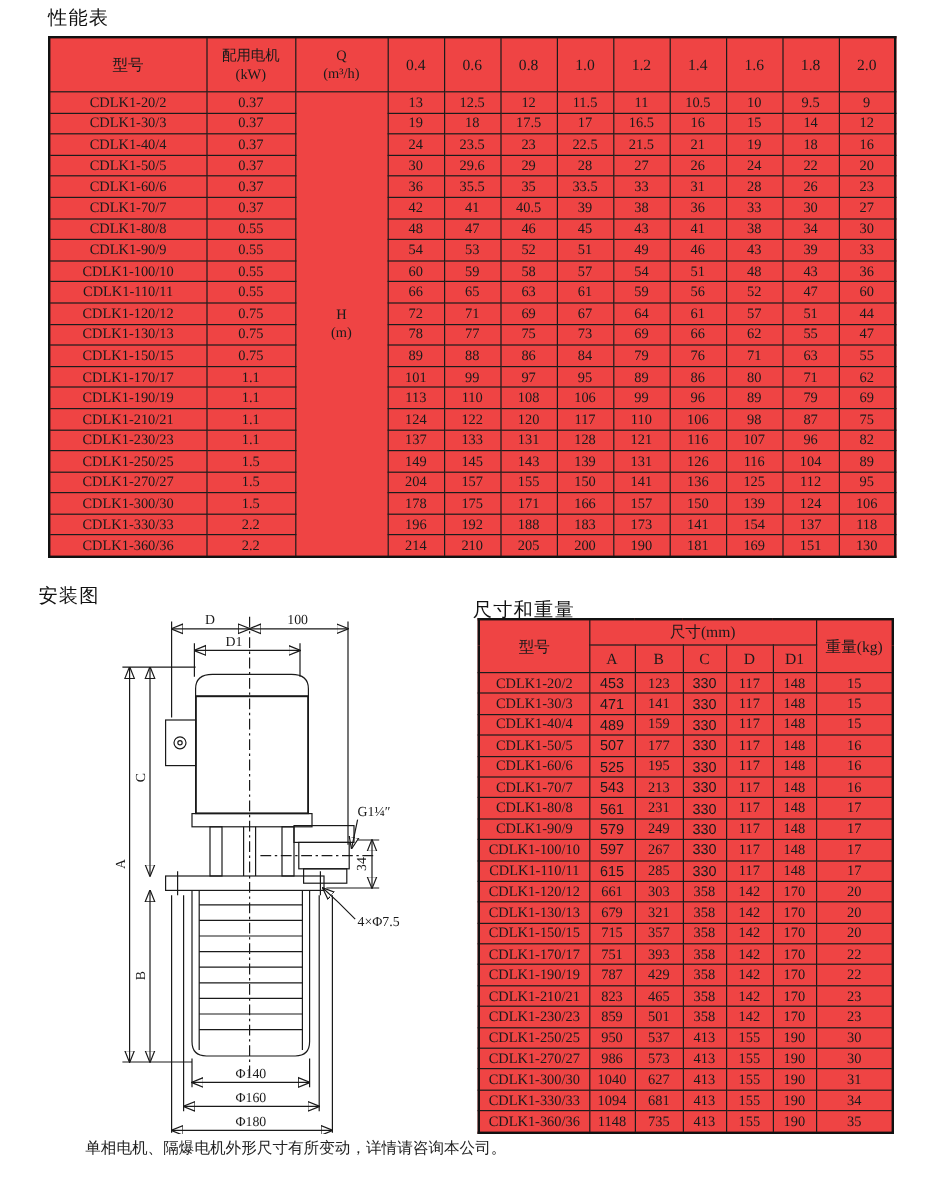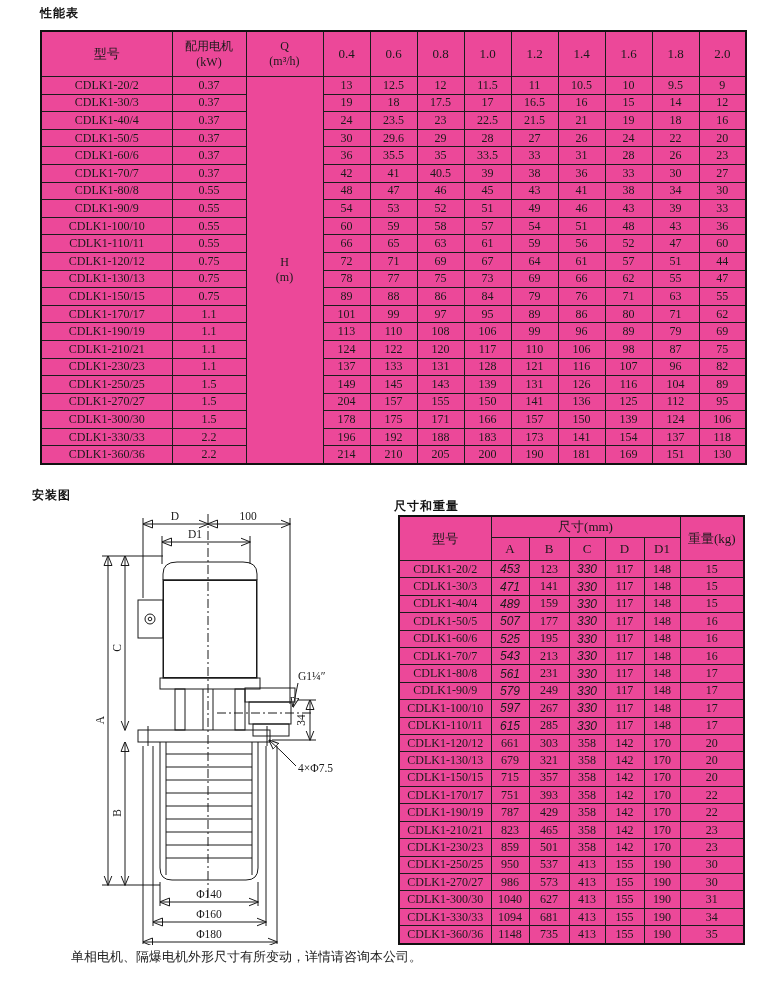--- a/index.html
+++ b/index.html
@@ -2,41 +2,41 @@
 <html><head>
 <meta charset="utf-8">
 <style>
   html,body{margin:0;padding:0;}
   body{
     width:780px;height:993px;position:relative;background:#ffffff;
     font-family:"Liberation Serif", serif;color:#1a1a1a;overflow:hidden;
   }
   .sec-title{
     position:absolute;font-family:"Liberation Sans", sans-serif;
-    font-weight:bold;font-size:12px;letter-spacing:1px;color:#111;
+    font-weight:normal;font-size:16px;letter-spacing:1px;color:#111;
   }
   #perf-title{left:40px;top:5px;}
   #install-title{left:32px;top:487px;}
   #dims-title{left:394px;top:498px;}
   #footnote{
     position:absolute;left:30px;top:948px;font-size:13px;color:#222;margin-left:41px;
   }
-  table{border-collapse:collapse;table-layout:fixed;position:absolute;background:#ec4899;padding-left:28px;}
+  table{border-collapse:collapse;table-layout:fixed;position:absolute;background:#ef4444;padding-left:28px;}
   td,th{border:1px solid #1c1c1c;text-align:center;vertical-align:middle;
         padding:0;font-weight:normal;overflow:hidden;white-space:nowrap;}
   #perf-table{left:40px;top:30px;width:706px;border:2px solid #111;}
   #perf-table th{height:44px;font-size:13px;}
   #perf-table td{height:16.6px;font-size:12px;}
   #perf-table .hdr-sub{font-size:12px;}
   #dims-table{left:398px;top:515px;width:345px;border:2px solid #111;}
   #dims-table th{font-size:13px;}
   #dims-table tr.hr1 th{height:20px;}
   #dims-table tr.hr2 th{height:22px;}
   #dims-table td{height:16.4px;font-size:12px;}
-  td.alt{font-family:"Liberation Sans", sans-serif;font-size:12.5px;font-style:italic;}
+  td.alt{font-family:"Liberation Sans", sans-serif;font-size:12.5px;}
   td.h-cell{font-size:13px;}
   #diagram{position:absolute;left:52px;top:508px;}
   #diagram line,#diagram path,#diagram rect,#diagram polyline,#diagram circle{
     stroke:#1a1a1a;stroke-width:1;fill:none;}
   #diagram text{stroke:none;fill:#1a1a1a;font-family:"Liberation Serif", serif;font-size:11.5px;}
   .cl{stroke-dasharray:9 3 2 3;}
   .thin{stroke-width:0.8;}
 </style>
 </head>
 <body>

